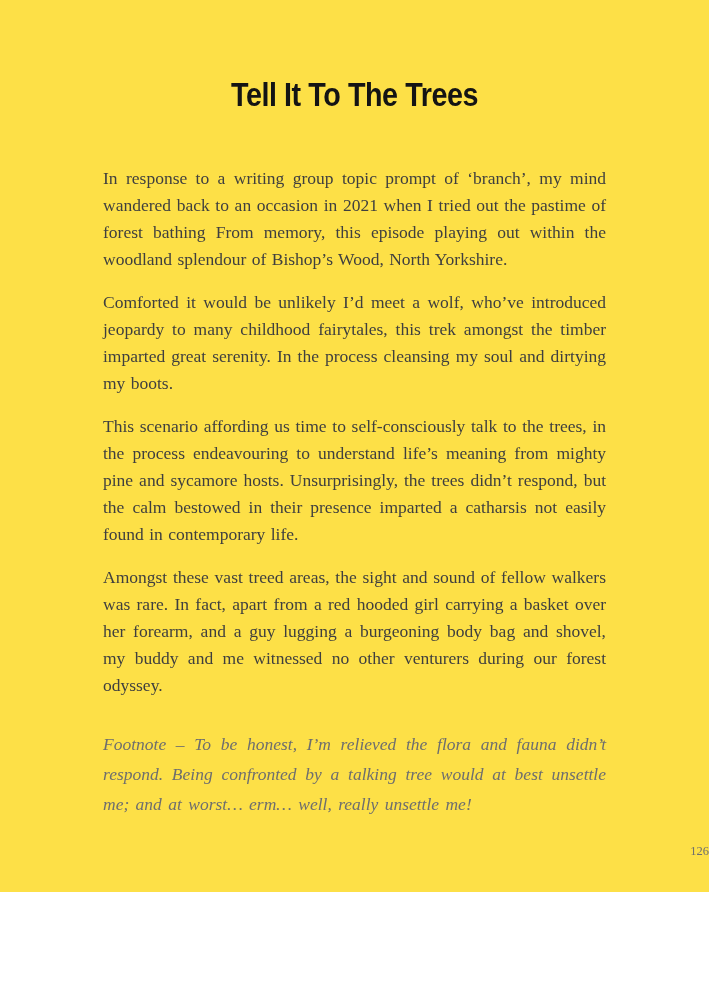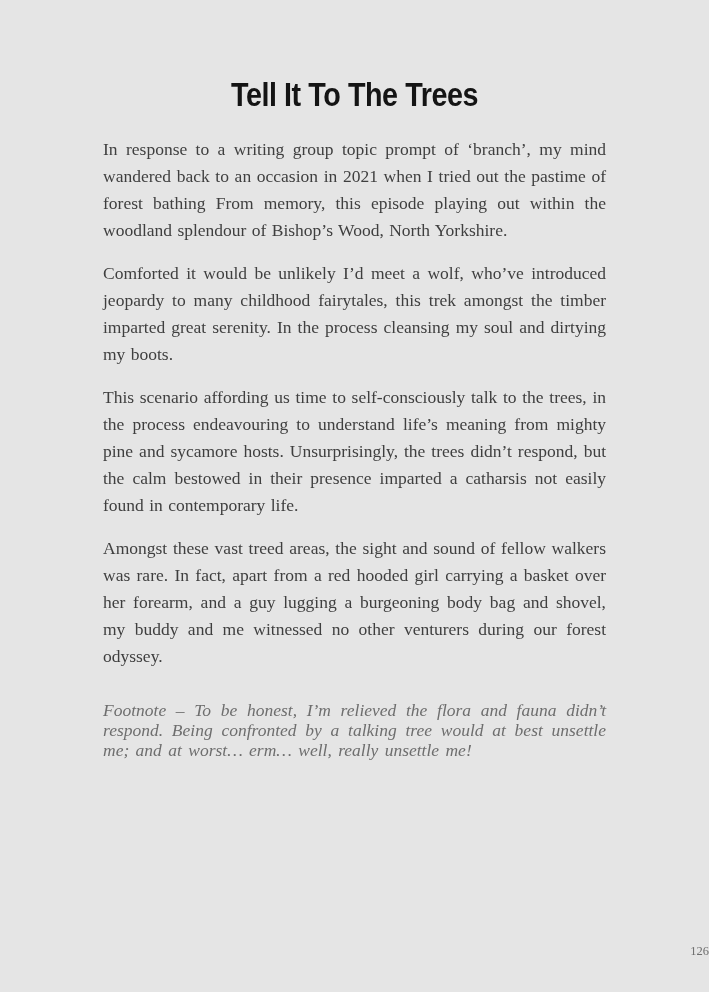--- a/index.html
+++ b/index.html
@@ -3,22 +3,22 @@
 <meta charset="utf-8">
 <style>
   html, body {
     margin: 0;
     padding: 0;
     background: #ffffff;
   }
   .page {
     position: relative;
     width: 709px;
-    height: 992px;
-    background: #e5e5e5;
+    height: 892px;
+    background: #fde047;
     overflow: hidden;
     font-family: "Liberation Serif", serif;
     text-decoration: underline;
   }
   .content {
     position: absolute;
     left: 103px;
     top: 0;
     width: 503px;
   }
@@ -38,28 +38,28 @@
   }
   .body-para {
     margin: 0 0 16px 0;
     text-align: justify;
     font-size: 17.5px;
     line-height: 27px;
     color: #3f3f3f;
     word-spacing: 1px;
   }
   .body-para.first {
-    margin-top: 24px;
+    margin-top: 53px;
   }
   .footnote-para {
     margin: 30px 0 0 0;
     text-align: justify;
     font-style: italic;
     font-size: 17.5px;
-    line-height: 20px;
+    line-height: 30px;
     color: #6e6e6e;
     word-spacing: 2px;
   }
   .page-number {
     position: absolute;
     left: 0;
     right: 0;
     bottom: 33px;
     text-align: right;
     font-size: 12.5px;

